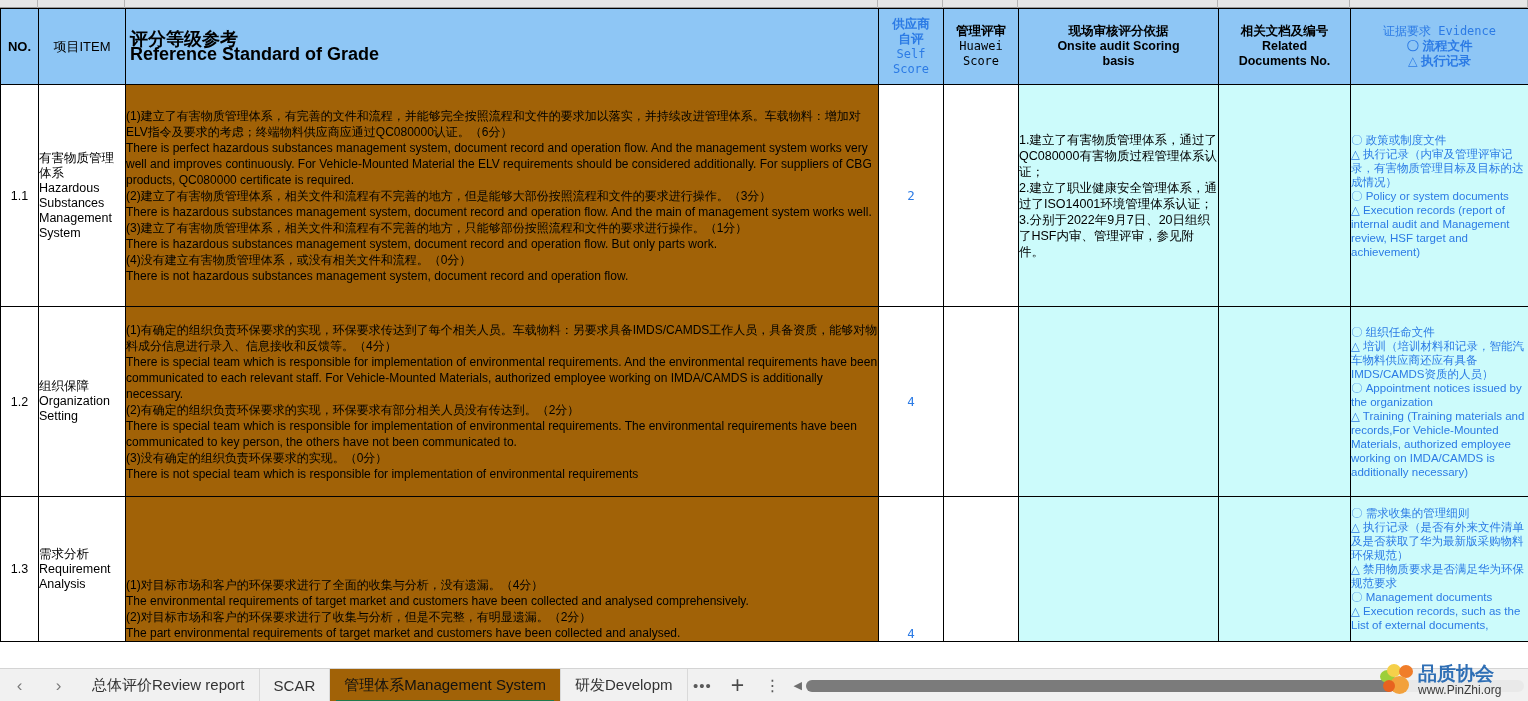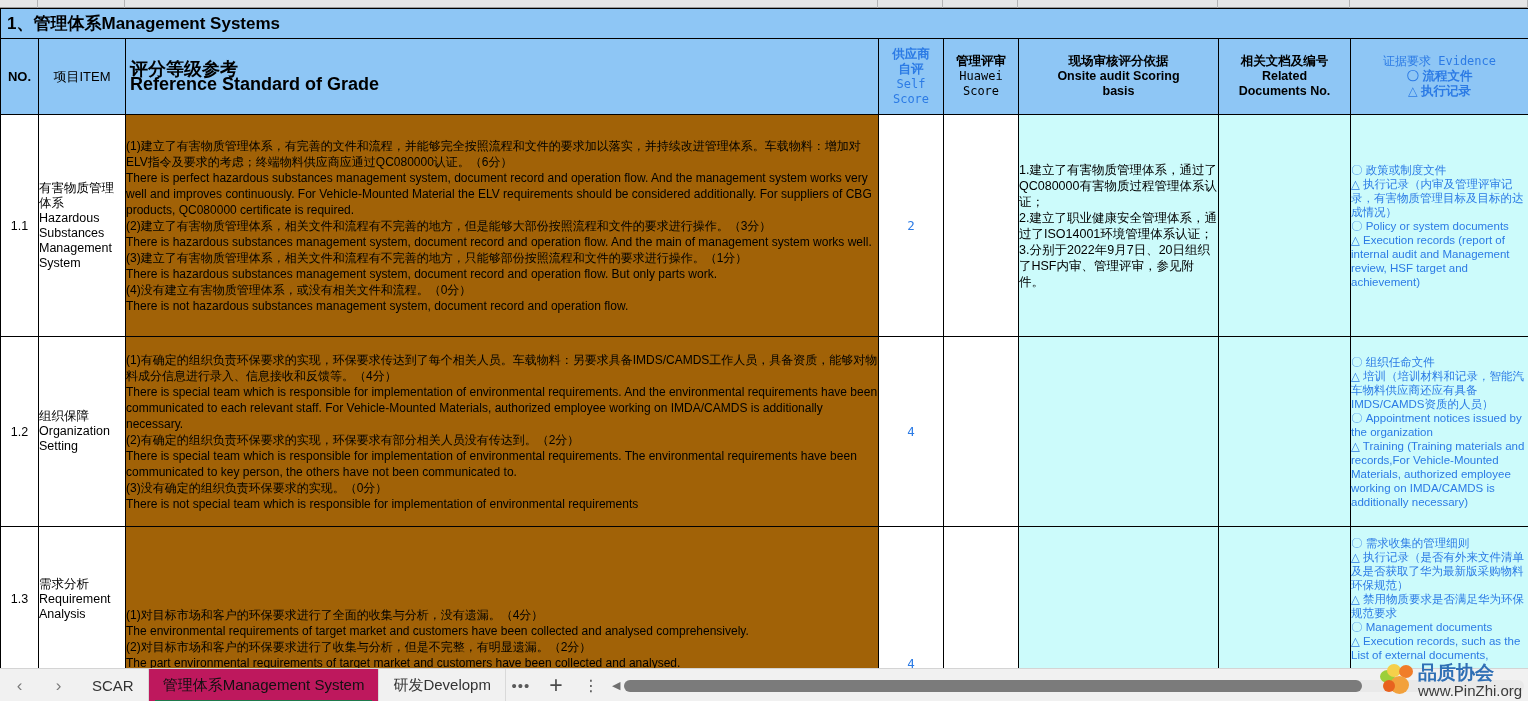--- a/index.html
+++ b/index.html
@@ -78,21 +78,21 @@
     width:39px;height:33px;display:flex;align-items:center;justify-content:center;
     color:#7a7a7a;font-size:17px;line-height:1;
   }
   .tab{
     height:33px;display:flex;align-items:center;justify-content:center;
     padding:0 14px;font-size:15px;color:#333;white-space:nowrap;
     border-right:1px solid #d9d9d9;position:relative;
   }
   .tab.first{border-left:1px solid #d9d9d9;}
   .tab.active{
-    background:#be185d;color:#111;border-right:1px solid #d9d9d9;
+    background:#a16207;color:#111;border-right:1px solid #d9d9d9;
   }
   .tab.active:after{
     content:"";position:absolute;left:6px;right:6px;bottom:0;height:2px;background:#1f7a4d;
   }
   .tab.clipped{max-width:124px;overflow:hidden;}
   .tb-icon{
     width:30px;height:33px;display:flex;align-items:center;justify-content:center;
     color:#5a5a5a;font-size:16px;
   }
   .tb-icon.plus{font-size:23px;font-weight:300;color:#4a4a4a;width:40px;}
@@ -107,21 +107,21 @@
 
   
   .watermark{
     position:absolute;right:2px;bottom:1px;width:146px;height:40px;
     display:flex;align-items:center;pointer-events:none;
   }
   .wm-flower{position:relative;width:38px;height:32px;flex:0 0 38px;}
   .wm-flower i{position:absolute;border-radius:50%;display:block;}
   .wm-text{display:flex;flex-direction:column;line-height:1;}
   .wm-cn{font-size:19px;font-weight:bold;color:#2f6fb5;letter-spacing:0px;}
-  .wm-en{font-size:15px;color:#3b3b3b;margin-top:1px;text-align:right;}
+  .wm-en{font-size:12px;color:#3b3b3b;margin-top:1px;text-align:right;}
 </style>
 </head>
 <body>
 
 <div class="app">
 
   <div class="colhdr-strip">
     <div class="seg" style="left:0px;width:38px;"></div>
     <div class="seg" style="left:38px;width:87px;"></div>
     <div class="seg" style="left:125px;width:753px;"></div>
@@ -139,27 +139,20 @@
           <col style="width:87px">
           <col style="width:753px">
         <col style="width:65px">
           <col style="width:75px">
           <col style="width:200px">
         <col style="width:132px">
           <col style="width:178px">
       </colgroup>
 
       <tbody>
-          <tr class="title-row">
-        <td colspan="8">
-          <div class="title-txt">
-            <span>1、管理体系</span><span>Management Systems</span>
-          </div>
-        </td>
-      </tr>
 
       <tr class="hdr">
         <td class="h-no">NO.</td>
         <td class="h-item">项目ITEM</td>
         <td class="h-left">
           <div>评分等级参考</div>
           <div>Reference Standard of Grade</div>
         </td>
         <td class="h-ctr blue-hdr">
           <div style="white-space:pre-line">供应商
@@ -259,20 +252,21 @@
       </tr>
     </tbody>
       </table>
   </div>
 
   <div class="tabbar">
     <div class="nav-arrows">
       <div class="arrow">‹</div>
       <div class="arrow">›</div>
     </div>
+    <div class="tab">总体评价Review report</div>
     <div class="tab">SCAR</div>
     <div class="tab active">管理体系Management System</div>
     <div class="tab clipped">研发Developm</div>
     <div class="tb-icon dots">•••</div>
     <div class="tb-icon plus">+</div>
     <div class="tb-icon">⋮</div>
     <div class="hscroll">
       <span class="hs-left">◀</span>
       <div class="hs-track">
         <div class="hs-thumb"></div>

